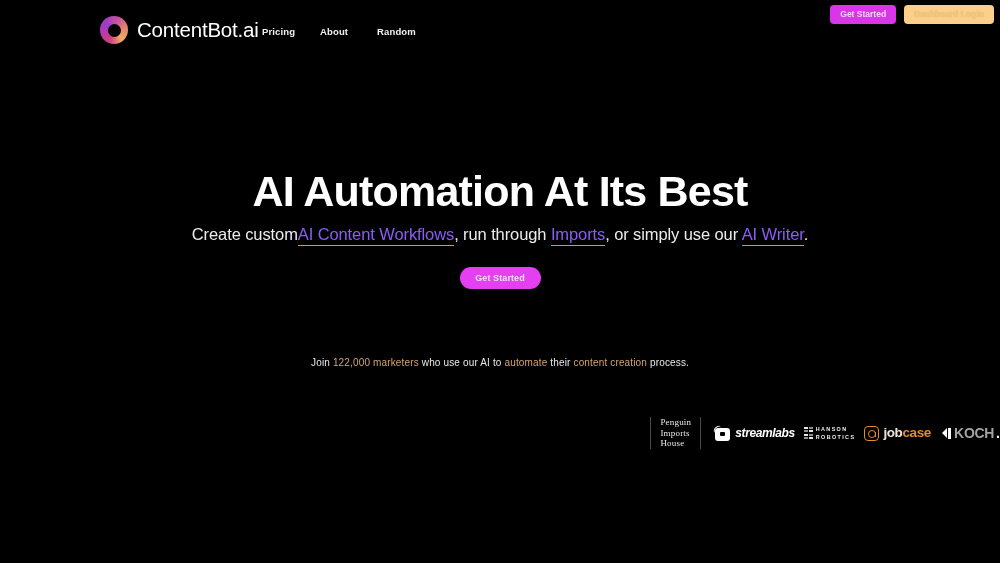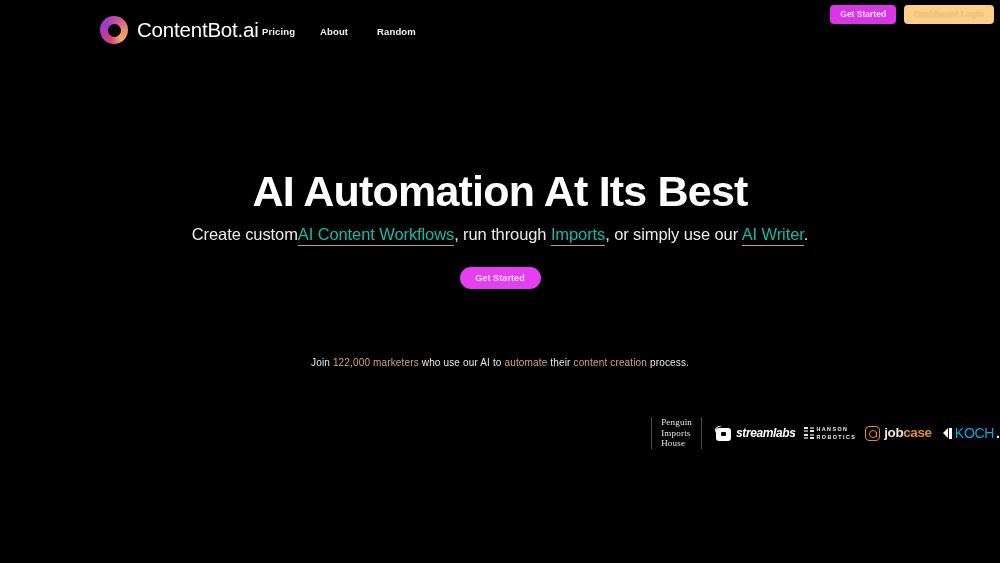--- a/index.html
+++ b/index.html
@@ -159,21 +159,21 @@
     width: 1000px;
     font-size: 16.5px;
     font-weight: 400;
     color: #ececec;
     letter-spacing: -0.1px;
     line-height: 1.35;
     white-space: nowrap;
   }
 
   .hl {
-    color: #14b8a6;
+    color: #8b5cf6;
     border-bottom: 1.5px solid #c49a6c;
     padding-bottom: 2px;
     cursor: pointer;
     text-decoration: none;
   }
 
   .cta-wrap {
     position: absolute;
     top: 267px;
     left: 0;
@@ -373,22 +373,22 @@
   }
   .koch-bars b.tri {
     width: 0; height: 0;
     background: none;
     border-top: 5.5px solid transparent;
     border-bottom: 5.5px solid transparent;
     border-right: 5.5px solid #ffffff;
   }
   .koch-text {
     font-size: 14px;
-    font-weight: 400;
-    color: #0ea5e9;
+    font-weight: 700;
+    color: #a3a3a3;
     letter-spacing: -0.3px;
     line-height: 1;
   }
   .koch-dot {
     font-size: 14px;
     font-weight: 700;
     color: #ffffff;
     line-height: 1;
   }
 </style>

